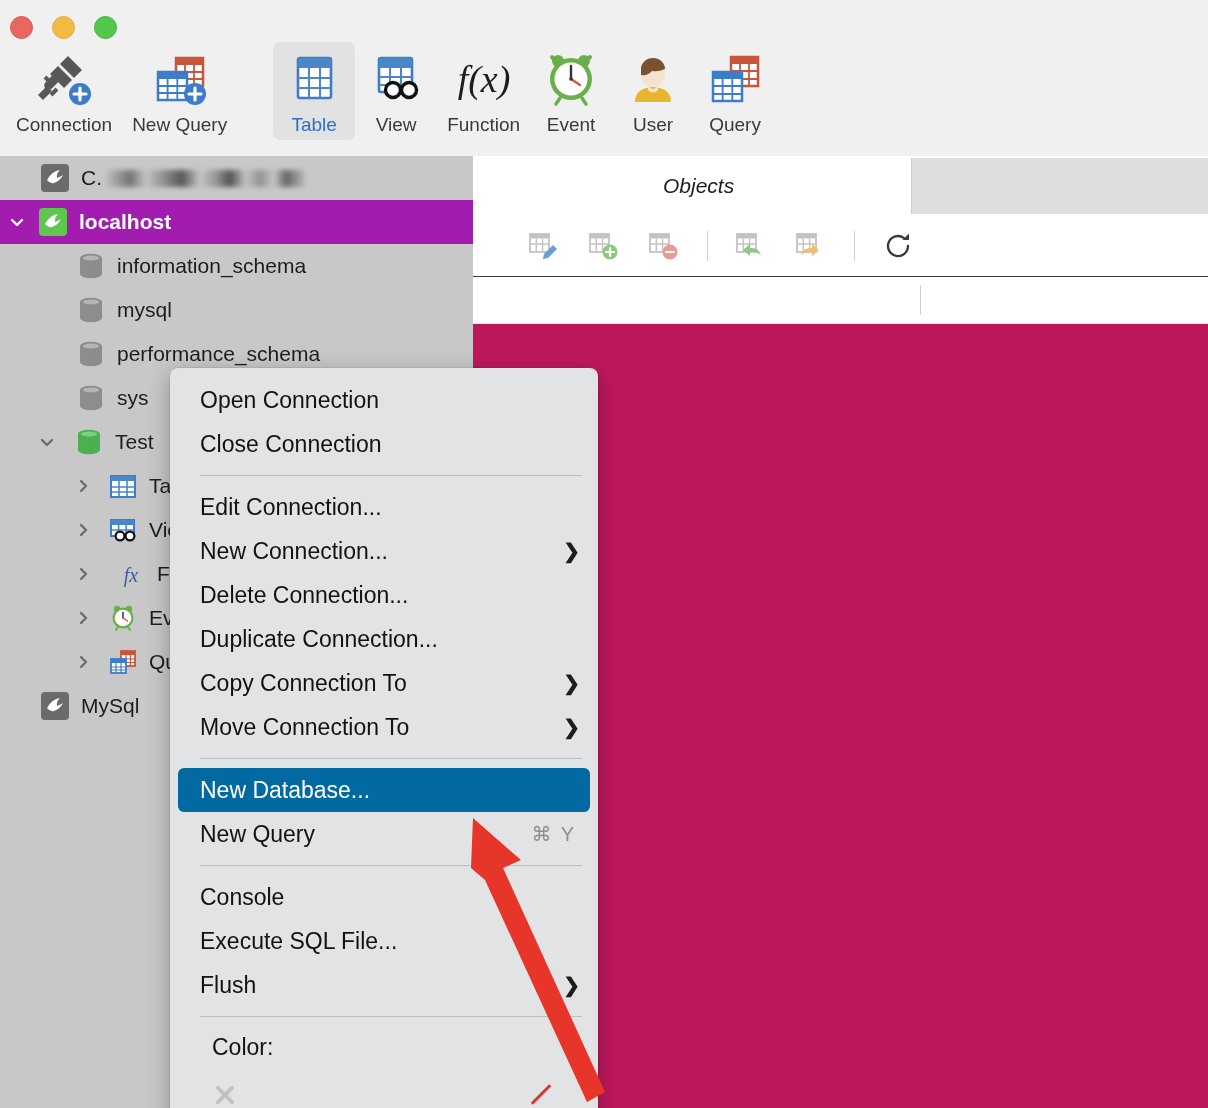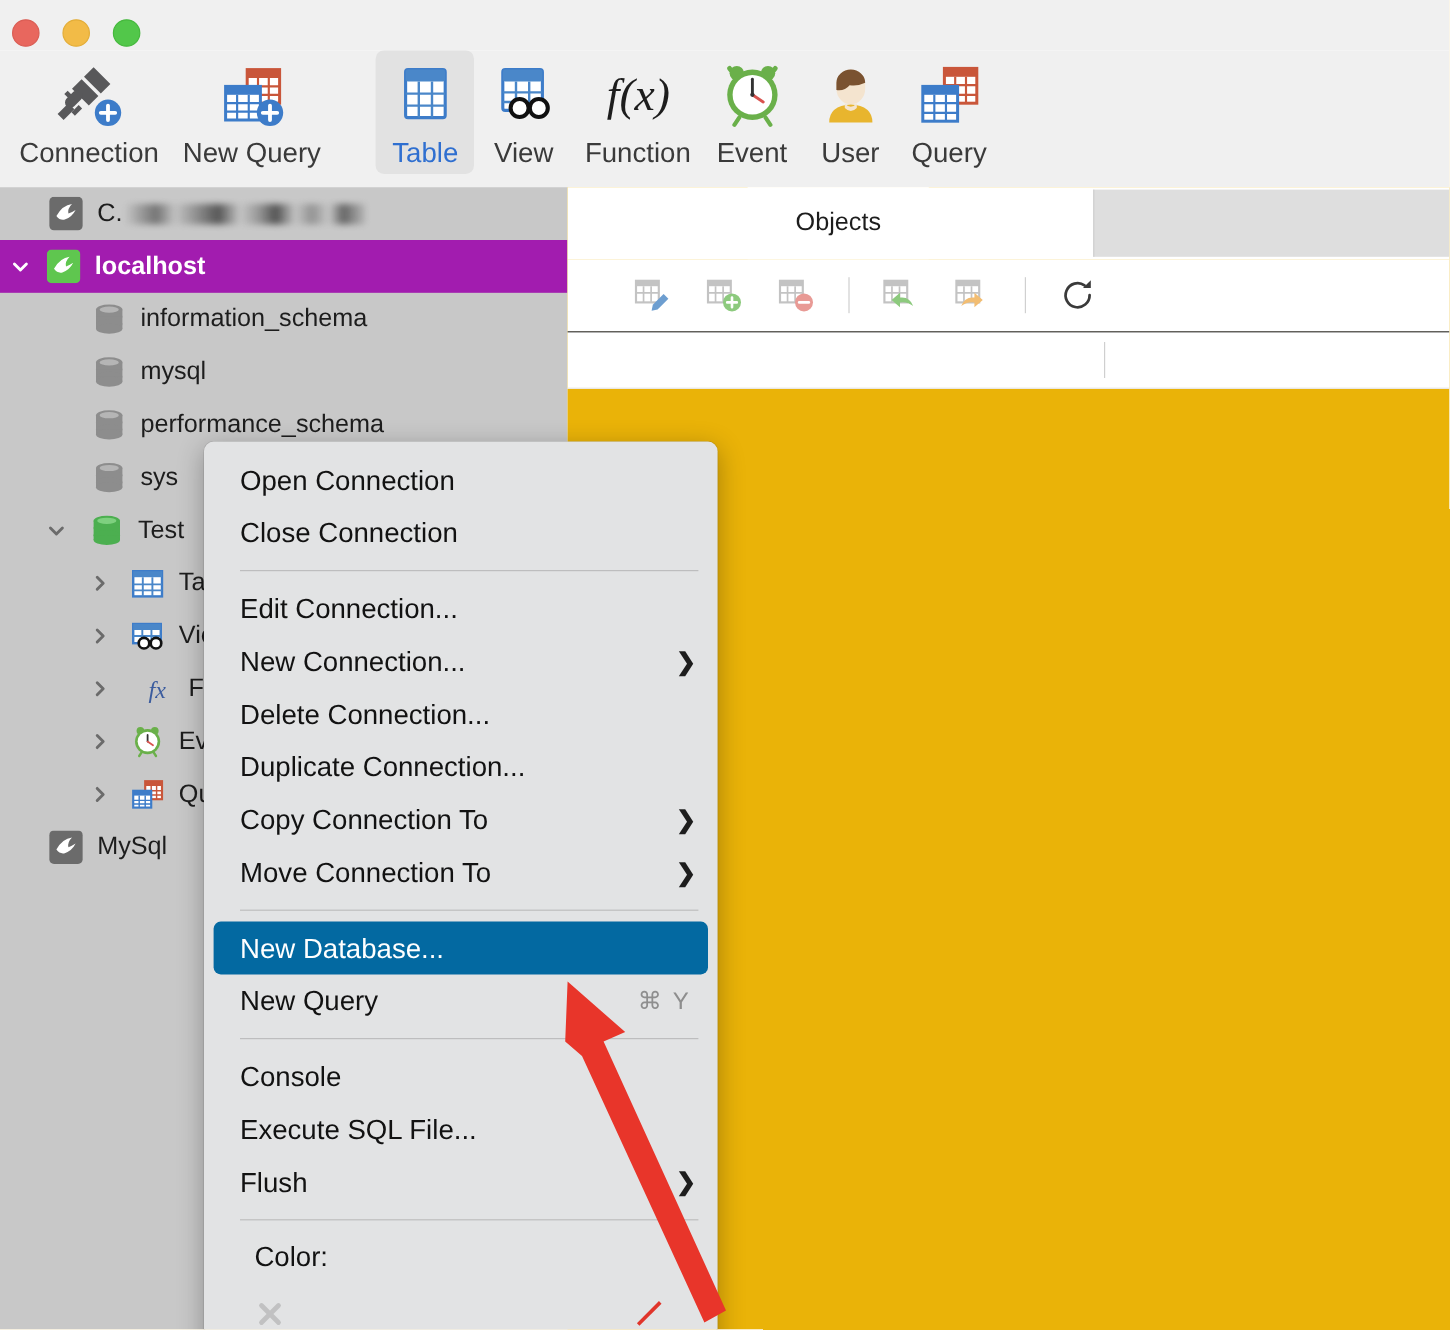--- a/index.html
+++ b/index.html
@@ -46,21 +46,21 @@
     padding: 6px 10px 4px 10px;
     border-radius: 7px;
     min-width: 54px;
   }
   .tb-item.selected { background: #e2e2e2; }
   .tb-icon {
     height: 62px; width: 62px;
     display: flex; align-items: center; justify-content: center;
   }
   .tb-label {
-    font-size: 23px; color: #3a3a3a;
+    font-size: 19px; color: #3a3a3a;
     margin-top: 4px; white-space: nowrap;
   }
   .tb-item.selected .tb-label { color: #2f6fd0; }
   .tb-group-left { display: flex; margin-left: 6px; }
   .tb-group-right { display: flex; margin-left: 36px; }
 
   
   .body-area {
     position: absolute; left: 0; top: 156px;
     width: 1208px; height: 952px;
@@ -109,21 +109,22 @@
         rgba(185,185,185,.2) 142px, rgba(120,120,120,.75) 156px,
         rgba(195,195,195,.1) 170px, rgba(70,70,70,.85) 182px, rgba(150,150,150,.6) 198px);
     filter: blur(2.6px);
     opacity: .9;
   }
 
   
   .rightpane {
     position: absolute; left: 473px; top: 0;
     width: 735px; height: 952px;
-    background: #eab308;
+    background: #be185d;
+    font-style: italic;
   }
   .tabbar {
     position: relative;
     height: 60px;
     background: #ffffff;
     display: flex; align-items: center;
   }
   .tab {
     height: 60px;
     display: flex; align-items: center; justify-content: center;

